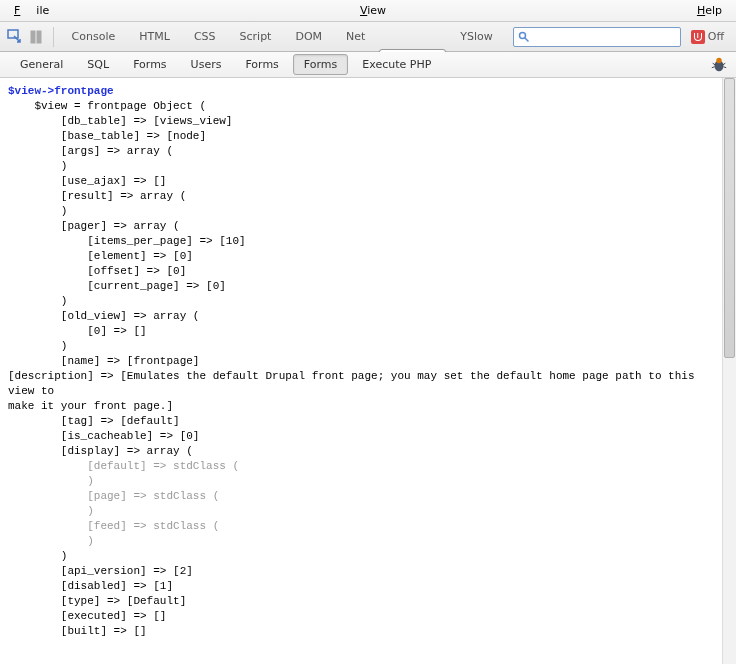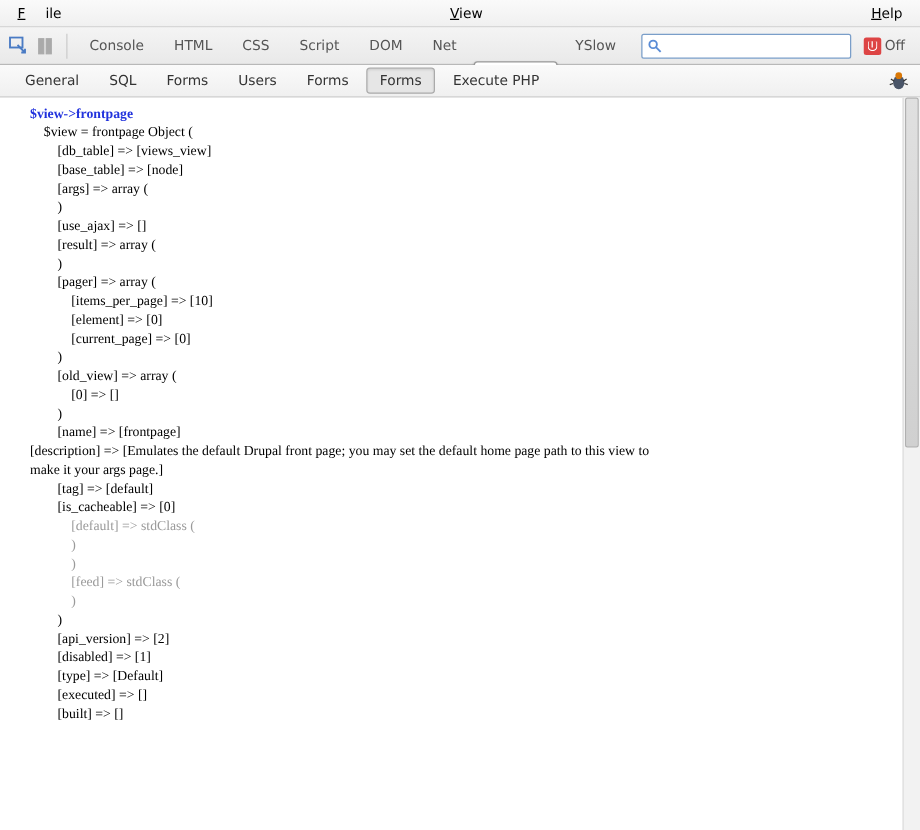--- a/index.html
+++ b/index.html
@@ -19,21 +19,21 @@
 .search input { border: none; outline: none; flex: 1; font-size: 11px; padding-left: 4px; }
 .power { display: flex; align-items: center; gap: 3px; margin-left: auto; color: #555; padding: 2px 6px; }
 .power-icon { width: 14px; height: 14px; background: #d44; border-radius: 2px; position: relative; }
 .power-icon::before { content: ""; position: absolute; top: 3px; left: 50%; width: 1.5px; height: 5px; background: #fff; transform: translateX(-50%); }
 .power-icon::after { content: ""; position: absolute; top: 3px; left: 3px; right: 3px; bottom: 3px; border: 1.5px solid #fff; border-top: none; border-radius: 0 0 8px 8px; }
 .subbar { height: 26px; border-bottom: 1px solid #ccc; background: linear-gradient(#fafafa,#f0f0f0); display: flex; align-items: center; padding: 12px 10px; gap: 4px; position: relative; }
 .sub { padding: 3px 10px; color: #333; cursor: default; border-radius: 3px; }
 .sub.active { background: #e6e6e6; border: 1px solid #aaa; box-shadow: inset 0 1px 2px rgba(0,0,0,0.1); }
 .bug { position: absolute; right: 8px; top: 4px; width: 18px; height: 18px; }
 .content-wrap { position: relative; height: 586px; }
-.content { position: absolute; inset: 0; right: 14px; overflow: hidden; padding: 6px 8px 4px 24px; font-family: Liberation Serif, serif; font-size: 11px; line-height: 15px; }
+.content { position: absolute; inset: 0; right: 14px; overflow: hidden; padding: 6px 8px 4px 8px; font-family: Liberation Mono, monospace; font-size: 11px; line-height: 15px; }
 .scrollbar { position: absolute; right: 0; top: 0; width: 14px; height: 100%; background: #f2f2f2; border-left: 1px solid #ddd; }
 .thumb { position: absolute; top: 0; left: 1px; right: 1px; height: 280px; background: linear-gradient(#e0e0e0,#d0d0d0); border: 1px solid #b0b0b0; border-radius: 2px; }
 .hdr { color: #2233dd; font-weight: bold; }
 .l { white-space: pre; color: #000; }
 .grey { color: #9a9a9a; }
 .drop { font-size: 8px; margin-left: 2px; }
 </style>
 </head>
 <body>
 
@@ -103,32 +103,35 @@
     <div class="l">        [db_table] =&gt; [views_view]</div>
     <div class="l">        [base_table] =&gt; [node]</div>
     <div class="l">        [args] =&gt; array (</div>
     <div class="l">        )</div>
     <div class="l">        [use_ajax] =&gt; []</div>
     <div class="l">        [result] =&gt; array (</div>
     <div class="l">        )</div>
     <div class="l">        [pager] =&gt; array (</div>
     <div class="l">            [items_per_page] =&gt; [10]</div>
     <div class="l">            [element] =&gt; [0]</div>
+    <div class="l">            [offset] =&gt; [0]</div>
     <div class="l">            [current_page] =&gt; [0]</div>
     <div class="l">        )</div>
     <div class="l">        [old_view] =&gt; array (</div>
     <div class="l">            [0] =&gt; []</div>
     <div class="l">        )</div>
     <div class="l">        [name] =&gt; [frontpage]</div>
     <div class="l" style="white-space:normal">        [description] =&gt; [Emulates the default Drupal front page; you may set the default home page path to this view to</div>
-    <div class="l" style="white-space:normal">make it your args page.]</div>
+    <div class="l" style="white-space:normal">make it your front page.]</div>
     <div class="l">        [tag] =&gt; [default]</div>
     <div class="l">        [is_cacheable] =&gt; [0]</div>
+    <div class="l">        [display] =&gt; array (</div>
     <div class="l grey">            [default] =&gt; stdClass (</div>
     <div class="l grey">            )</div>
+    <div class="l grey">            [page] =&gt; stdClass (</div>
     <div class="l grey">            )</div>
     <div class="l grey">            [feed] =&gt; stdClass (</div>
     <div class="l grey">            )</div>
     <div class="l">        )</div>
     <div class="l">        [api_version] =&gt; [2]</div>
     <div class="l">        [disabled] =&gt; [1]</div>
     <div class="l">        [type] =&gt; [Default]</div>
     <div class="l">        [executed] =&gt; []</div>
     <div class="l">        [built] =&gt; []</div>
 

